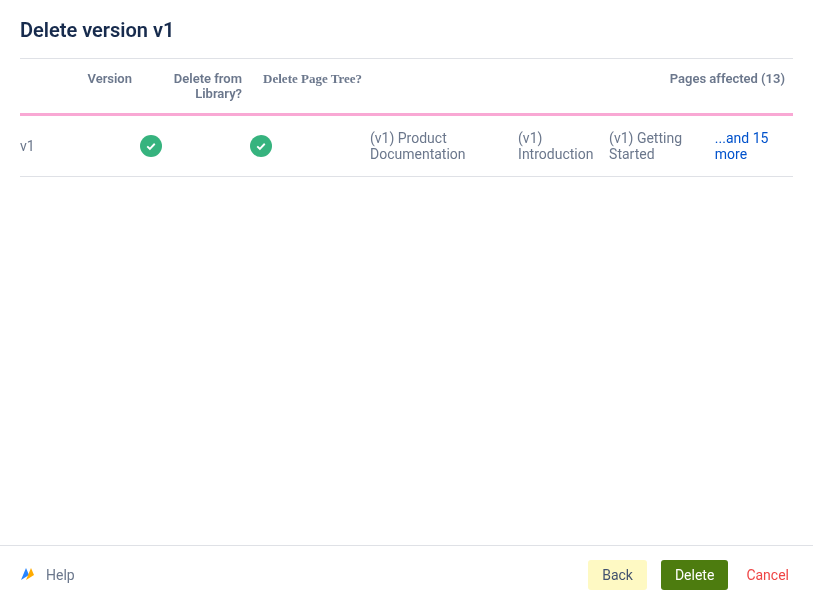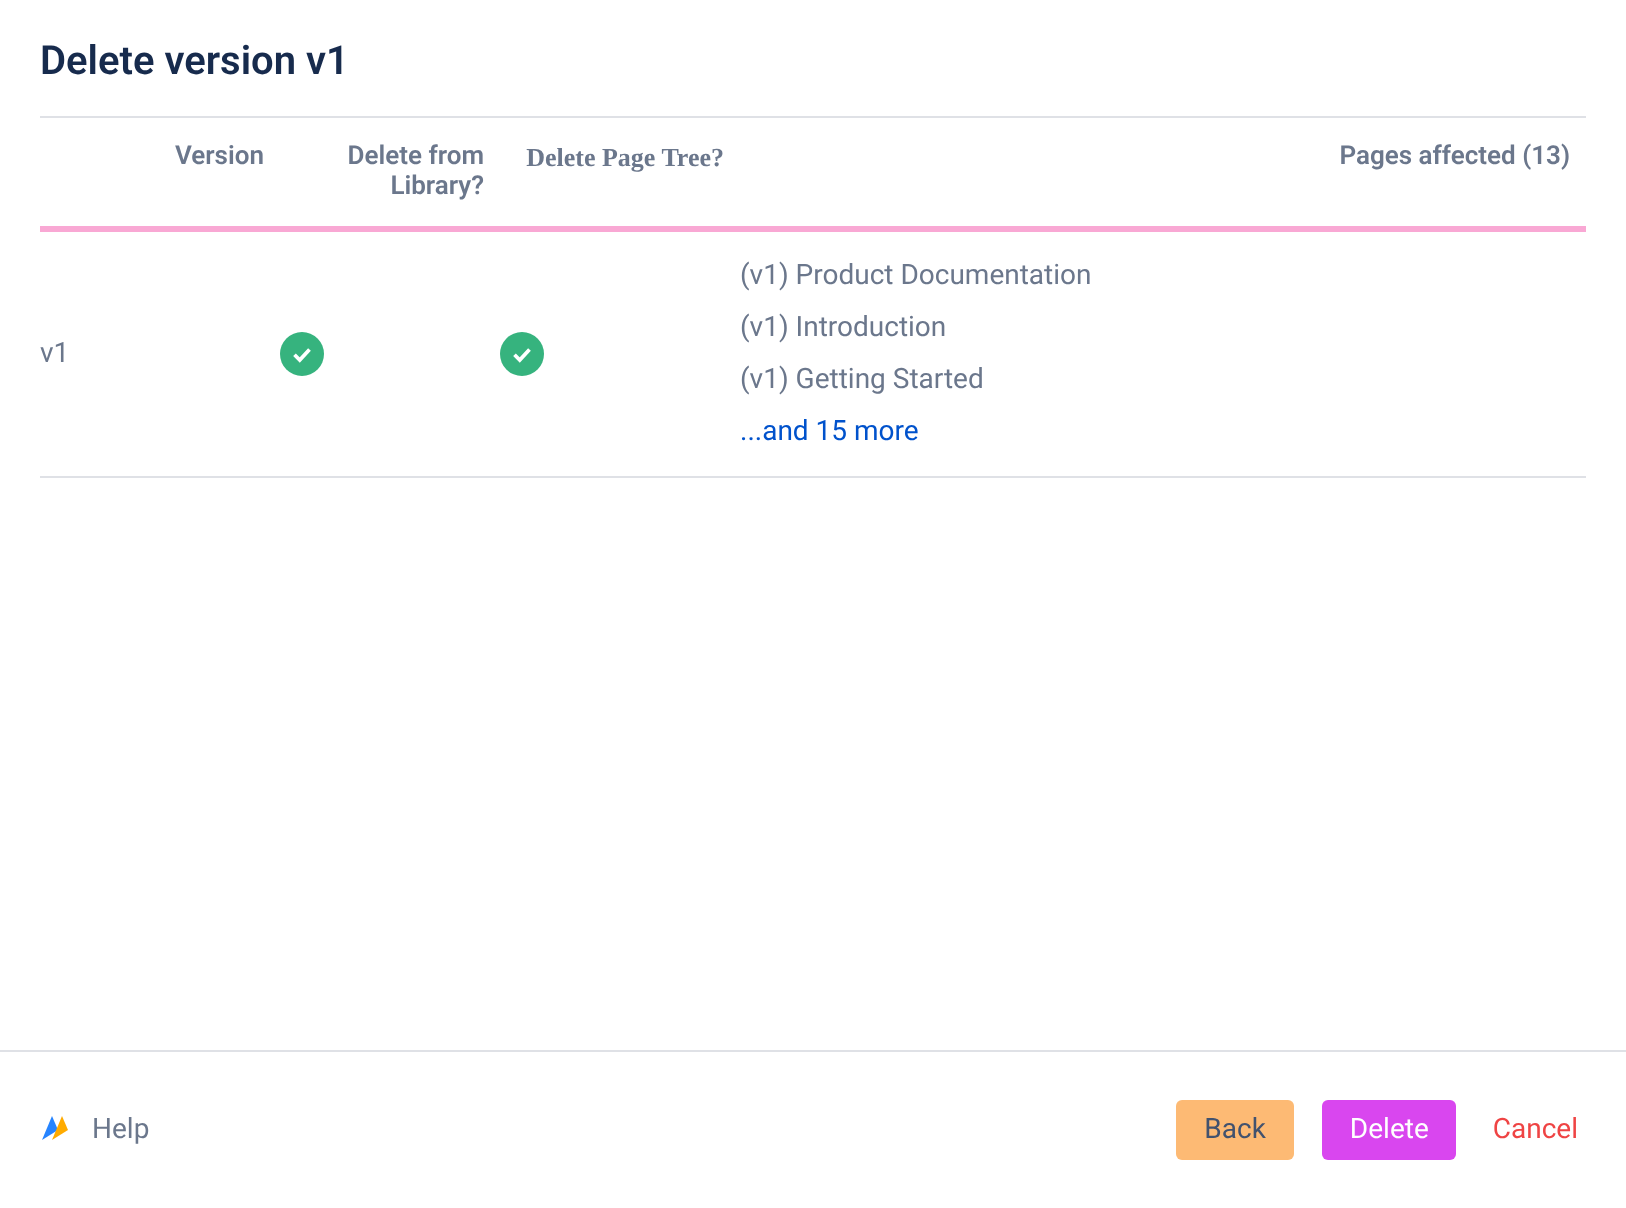--- a/index.html
+++ b/index.html
@@ -67,35 +67,34 @@
     }
     .check-badge svg {
       width: 12px;
       height: 12px;
       stroke: #fff;
       stroke-width: 2.5;
       fill: none;
     }
     .pages-list {
       display: flex;
-      flex-direction: column;
       gap: 10px;
     }
     .page-item {
       color: #6b778c;
       font-size: 14px;
     }
     .more-link {
       color: #0052cc;
       font-size: 14px;
       cursor: pointer;
     }
     .footer {
       border-top: 1px solid #dfe1e6;
-      padding: 24px 20px;
+      padding: 14px 20px;
       display: flex;
       align-items: center;
       justify-content: space-between;
     }
     .footer-left {
       display: flex;
       align-items: center;
       gap: 8px;
     }
     .help-icon {
@@ -117,26 +116,26 @@
     }
     .btn {
       font-size: 14px;
       padding: 7px 14px;
       border-radius: 3px;
       border: none;
       cursor: pointer;
       font-family: inherit;
     }
     .btn-secondary {
-      background: #fdba74;
+      background: #fef9c3;
       color: #42526e;
       text-align: center;
     }
     .btn-danger {
-      background: #d946ef;
+      background: #4d7c0f;
       color: #fff;
     }
     .btn-link {
       background: transparent;
       color: #ef4444;
       padding: 7px 4px;
     }
   </style>
 </head>
 <body>

